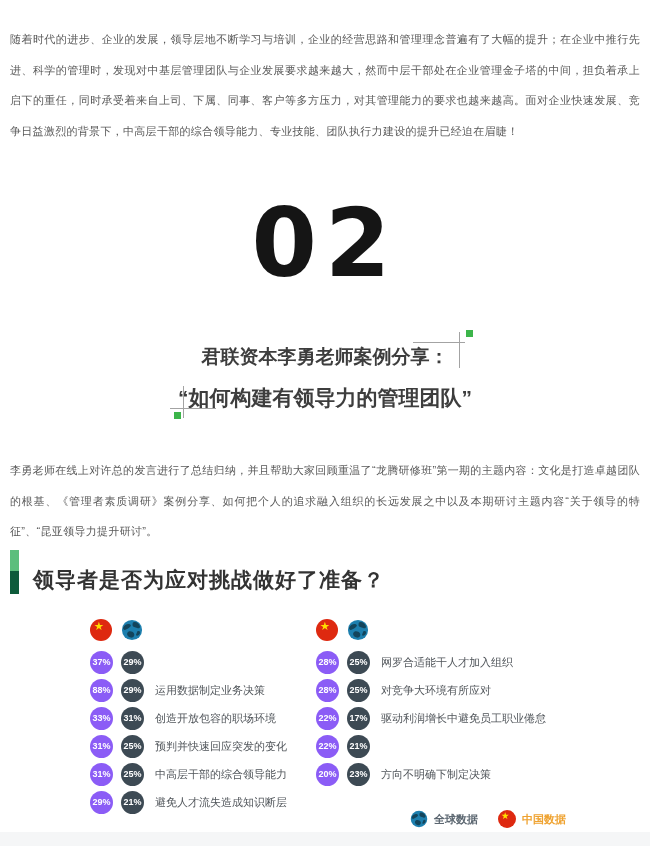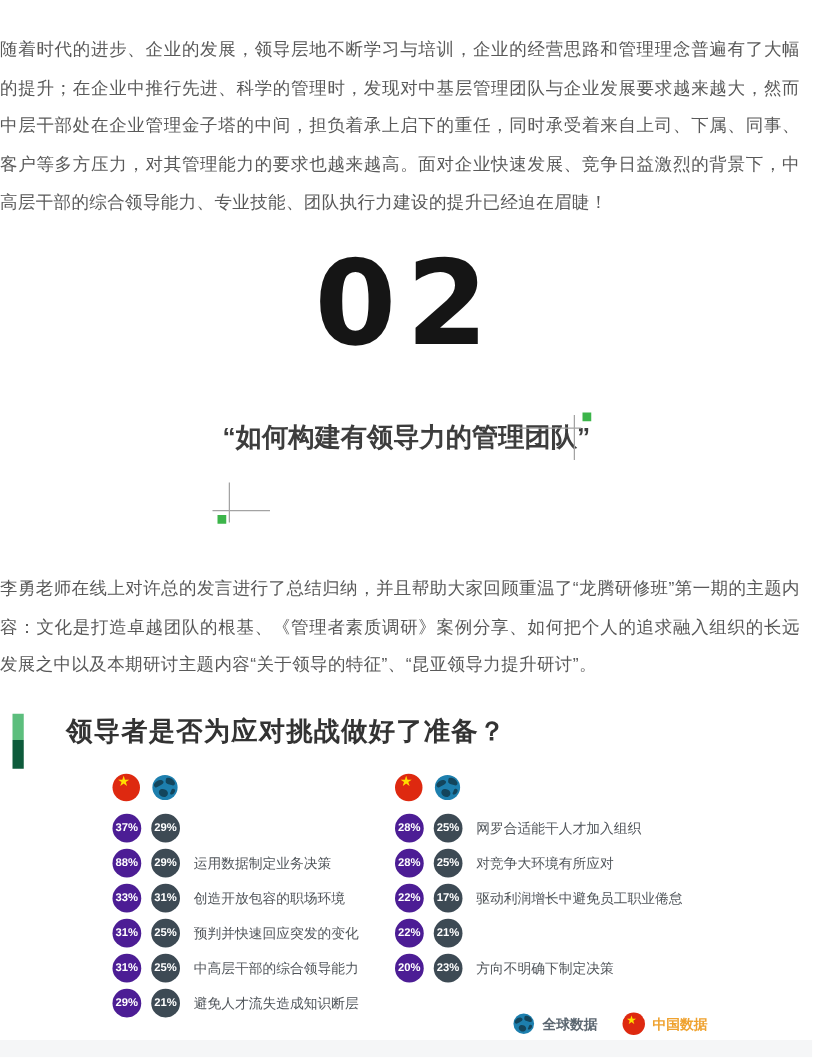--- a/index.html
+++ b/index.html
@@ -1,20 +1,20 @@
 <!DOCTYPE html>
 <html><head>
 <meta charset="utf-8">
 <style>
   html,body{margin:0;padding:0;background:#fff;}
   .page{position:relative;width:650px;height:846px;background:#ffffff;overflow:hidden;
         font-family:"Liberation Sans","DejaVu Sans",sans-serif;}
 
   
-  .para{position:absolute;left:0;right:10px;margin:0;font-size:14px;line-height:30.5px;
+  .para{position:absolute;left:10px;right:10px;margin:0;font-size:11px;line-height:30.5px;
         color:#595959;text-align:justify;letter-spacing:.3px;}
   .intro{top:24px;}
   .summary{top:455px;}
 
   
   .big-num{position:absolute;top:196px;left:0;width:100%;text-align:center;
            font-family:"DejaVu Sans",sans-serif;font-weight:800;font-size:94px;line-height:95px;
            letter-spacing:8px;color:#151515;}
 
   
@@ -26,36 +26,36 @@
   .deco-tr{left:413px;top:10px;width:62px;height:38px;}
   .deco-tr .h{left:0;top:10px;width:52px;height:1px;}
   .deco-tr .v{left:46px;top:0;width:1px;height:36px;}
   .deco-tr .sq{position:absolute;left:53px;top:-2px;width:7px;height:7px;background:#3cb54a;}
   .deco-bl{left:160px;top:62px;width:60px;height:40px;}
   .deco-bl .h{left:10px;top:24px;width:46px;height:1px;}
   .deco-bl .v{left:23px;top:2px;width:1px;height:32px;}
   .deco-bl .sq{position:absolute;left:14px;top:28px;width:7px;height:7px;background:#3cb54a;}
 
   
-  .chart-heading{position:absolute;top:571px;left:10px;display:flex;align-items:flex-start;gap:20px;}
+  .chart-heading{position:absolute;top:550px;left:10px;display:flex;align-items:flex-end;}
   .accent-bar{width:9px;height:44px;margin-right:14px;
               background:linear-gradient(to bottom,#5cbe7d 0%,#5cbe7d 48%,#0e5b3b 48%,#0e5b3b 100%);}
   .chart-heading-text{font-size:21px;font-weight:bold;color:#333333;letter-spacing:1px;}
 
   
   .chart{position:absolute;top:618px;left:90px;}
   .cols{display:flex;gap:10px;align-items:stretch;}
   .col{display:flex;flex-direction:column;}
   .col-left{width:216px;}
   .col-right{width:250px;}
   .col-header{display:flex;align-items:center;gap:9px;height:24px;margin-bottom:6px;}
   .stat-row{display:flex;align-items:center;height:28px;}
   .badge{flex:0 0 23px;width:23px;height:23px;border-radius:50%;display:flex;align-items:center;
          justify-content:center;color:#ffffff;font-size:9px;font-weight:bold;margin-right:8px;}
-  .badge-china{background:#4c1d95;}
+  .badge-china{background:#8b5cf6;}
   .badge-global{background:#3d4a54;margin-right:11px;}
   .row-label{font-size:11px;color:#50555a;white-space:nowrap;}
 
   
   .legend{display:flex;justify-content:flex-end;align-items:center;gap:20px;margin-top:auto;
           transform:translateY(12px);}
   .legend-item{display:flex;align-items:center;gap:6px;}
   .legend-label{font-size:11px;font-weight:bold;}
   .legend-label-global{color:#5b6670;text-align:right;}
   .legend-label-china{color:#efa22f;}
@@ -76,20 +76,21 @@
   <p class="para intro">随着时代的进步、企业的发展，领导层地不断学习与培训，企业的经营思路和管理理念普遍有了大幅的提升；在企业中推行先进、科学的管理时，发现对中基层管理团队与企业发展要求越来越大，然而中层干部处在企业管理金子塔的中间，担负着承上启下的重任，同时承受着来自上司、下属、同事、客户等多方压力，对其管理能力的要求也越来越高。面对企业快速发展、竞争日益激烈的背景下，中高层干部的综合领导能力、专业技能、团队执行力建设的提升已经迫在眉睫！</p>
 
   <div class="big-num">02</div>
 
   <div class="title-block">
     <div class="deco deco-tr">
       <span class="h"></span>
       <span class="v"></span>
       <span class="sq"></span>
     </div>
+    <p class="title-line1">君联资本李勇老师案例分享：</p>
     <p class="title-line2">“如何构建有领导力的管理团队”</p>
     <div class="deco deco-bl">
       <span class="h"></span>
       <span class="v"></span>
       <span class="sq"></span>
     </div>
   </div>
 
   <p class="para summary">李勇老师在线上对许总的发言进行了总结归纳，并且帮助大家回顾重温了“龙腾研修班”第一期的主题内容：文化是打造卓越团队的根基、《管理者素质调研》案例分享、如何把个人的追求融入组织的长远发展之中以及本期研讨主题内容“关于领导的特征”、“昆亚领导力提升研讨”。</p>
 

